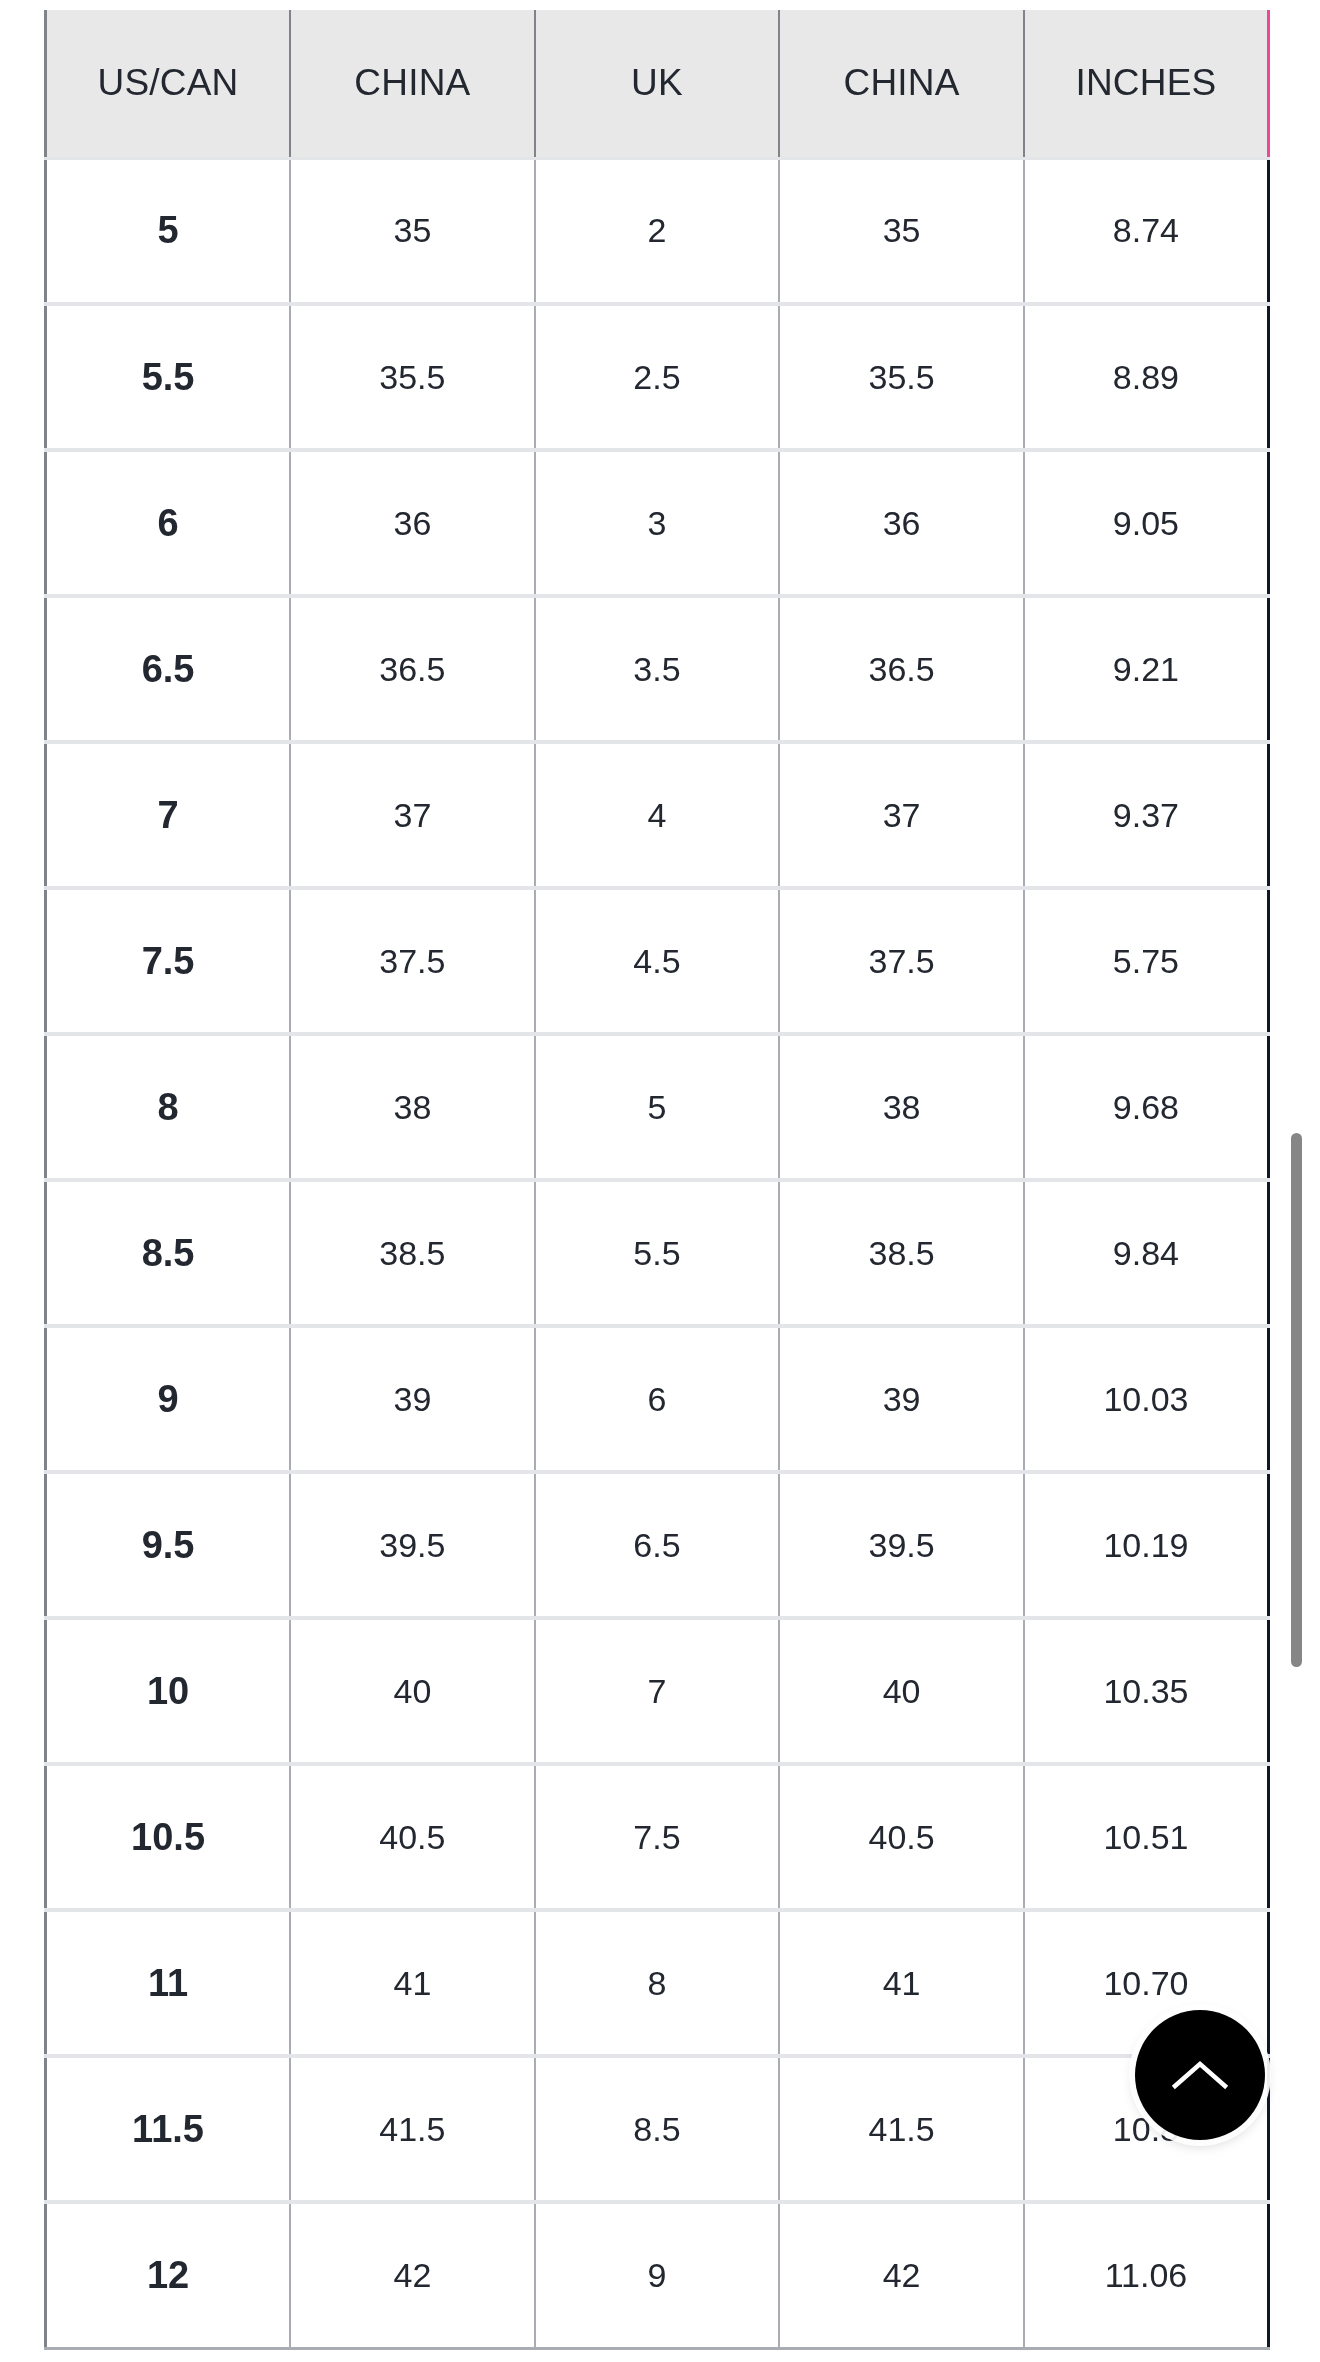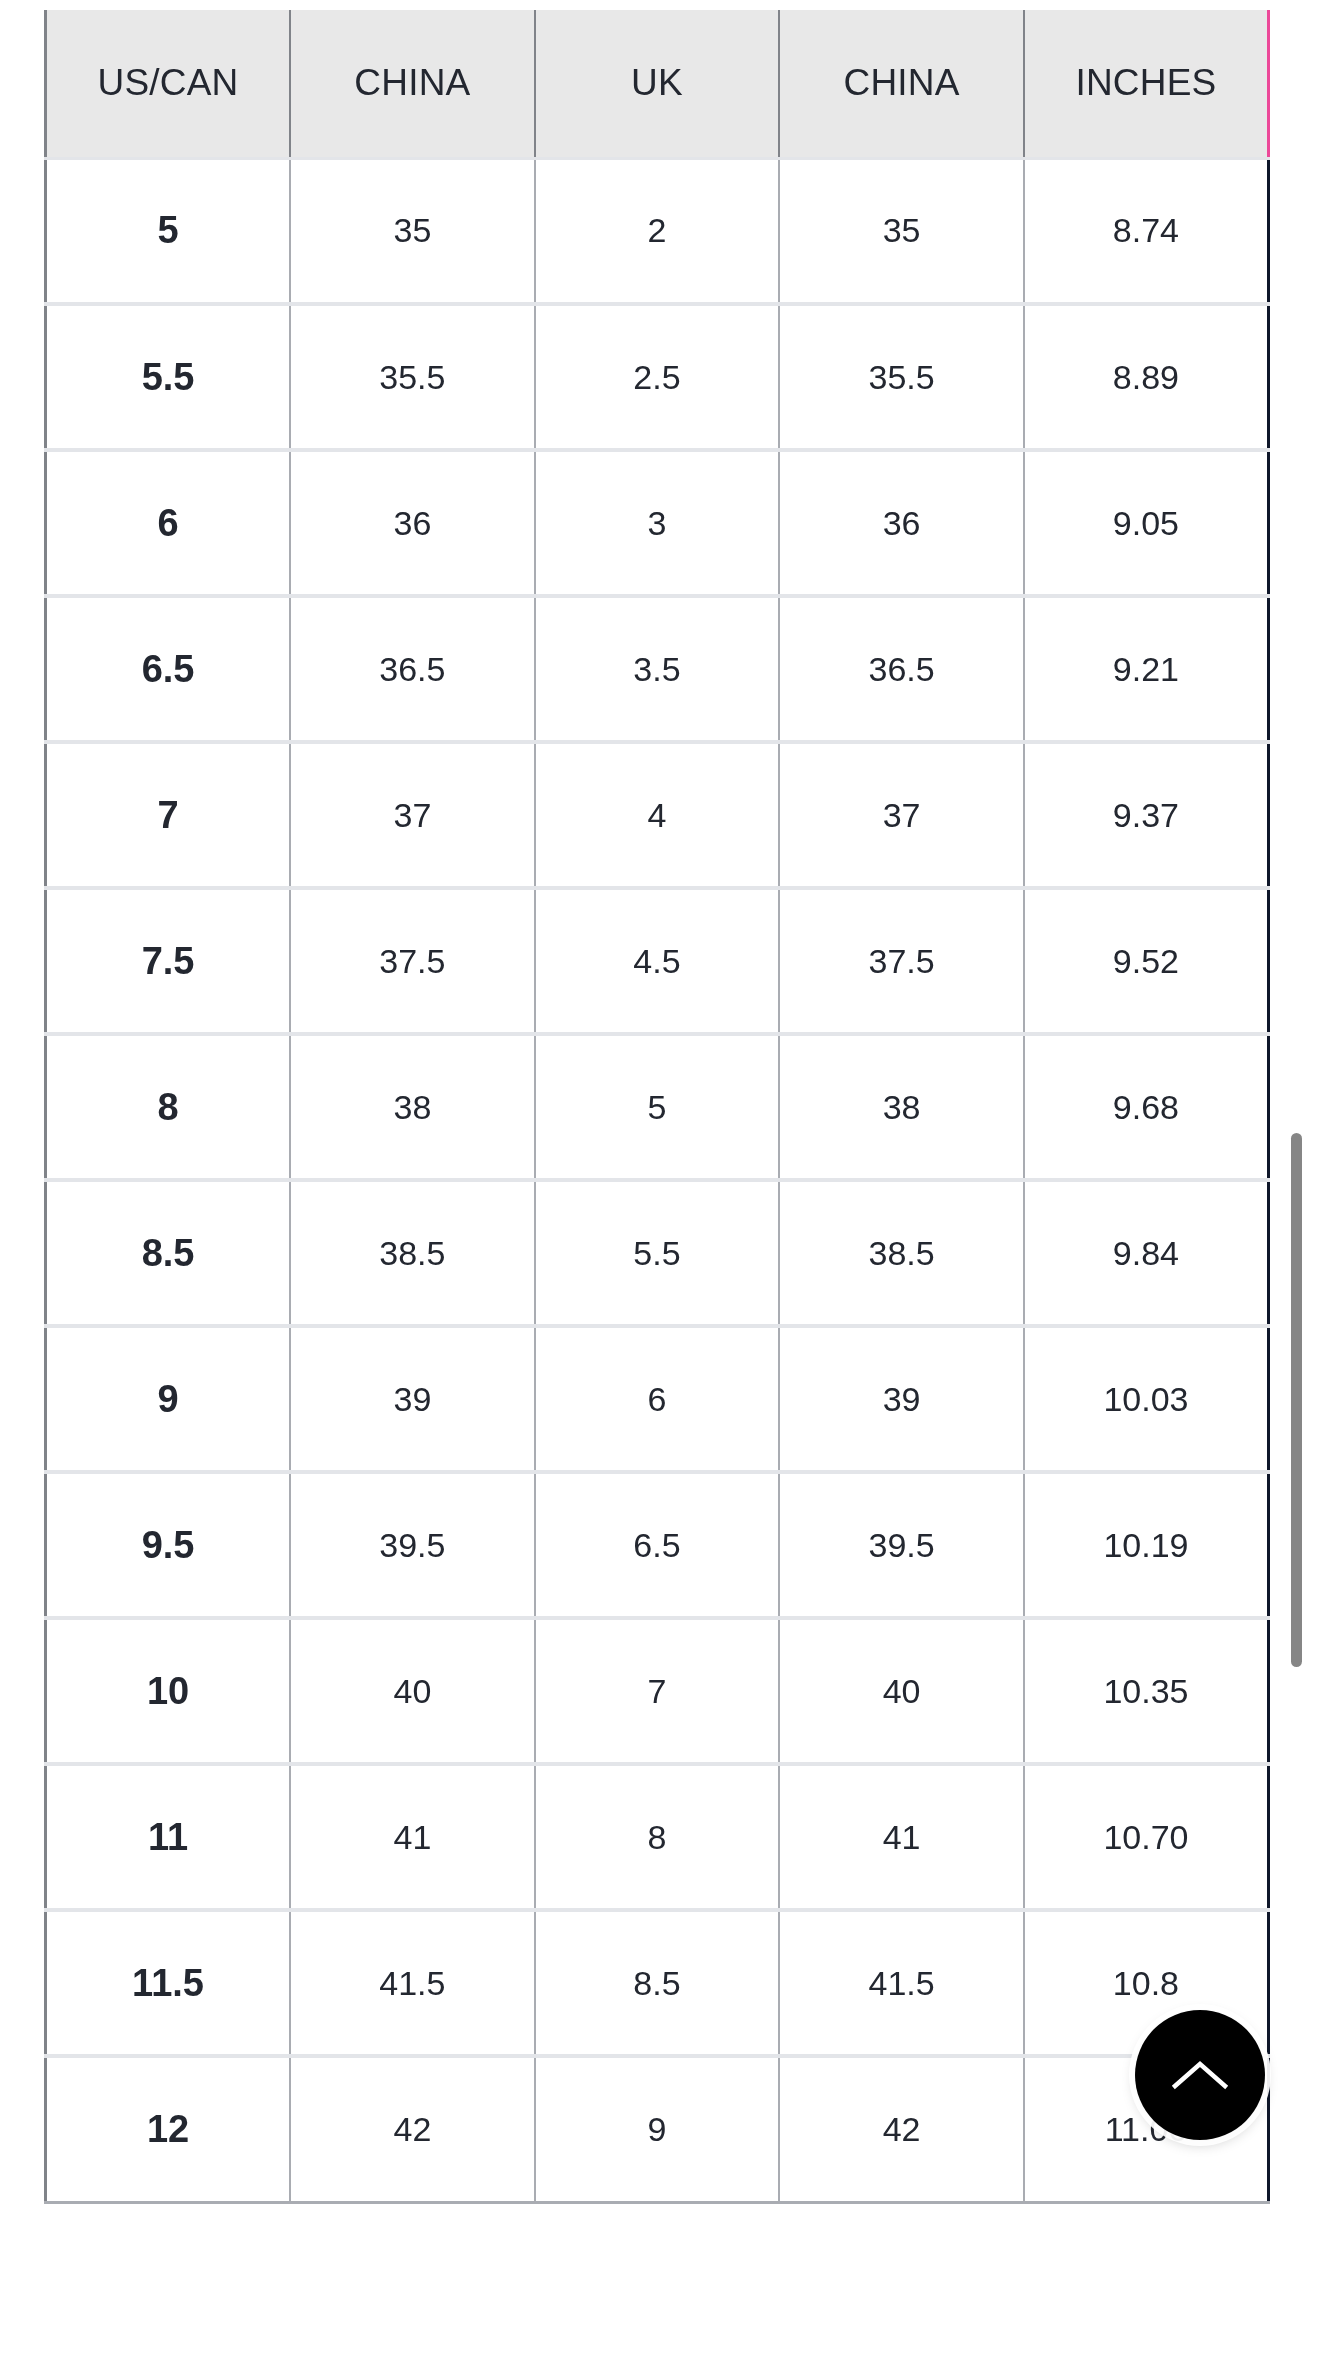--- a/index.html
+++ b/index.html
@@ -170,21 +170,21 @@
             <td>37</td>
             <td>4</td>
             <td>37</td>
             <td>9.37</td>
           </tr>
           <tr>
             <td class="us-cell">7.5</td>
             <td>37.5</td>
             <td>4.5</td>
             <td>37.5</td>
-            <td>9.52</td>
+            <td>5.75</td>
           </tr>
           <tr>
             <td class="us-cell">8</td>
             <td>38</td>
             <td>5</td>
             <td>38</td>
             <td>9.68</td>
           </tr>
           <tr>
             <td class="us-cell">8.5</td>
@@ -206,20 +206,27 @@
             <td>6.5</td>
             <td>39.5</td>
             <td>10.19</td>
           </tr>
           <tr>
             <td class="us-cell">10</td>
             <td>40</td>
             <td>7</td>
             <td>40</td>
             <td>10.35</td>
+          </tr>
+          <tr>
+            <td class="us-cell">10.5</td>
+            <td>40.5</td>
+            <td>7.5</td>
+            <td>40.5</td>
+            <td>10.51</td>
           </tr>
           <tr>
             <td class="us-cell">11</td>
             <td>41</td>
             <td>8</td>
             <td>41</td>
             <td>10.70</td>
           </tr>
           <tr>
             <td class="us-cell">11.5</td>

